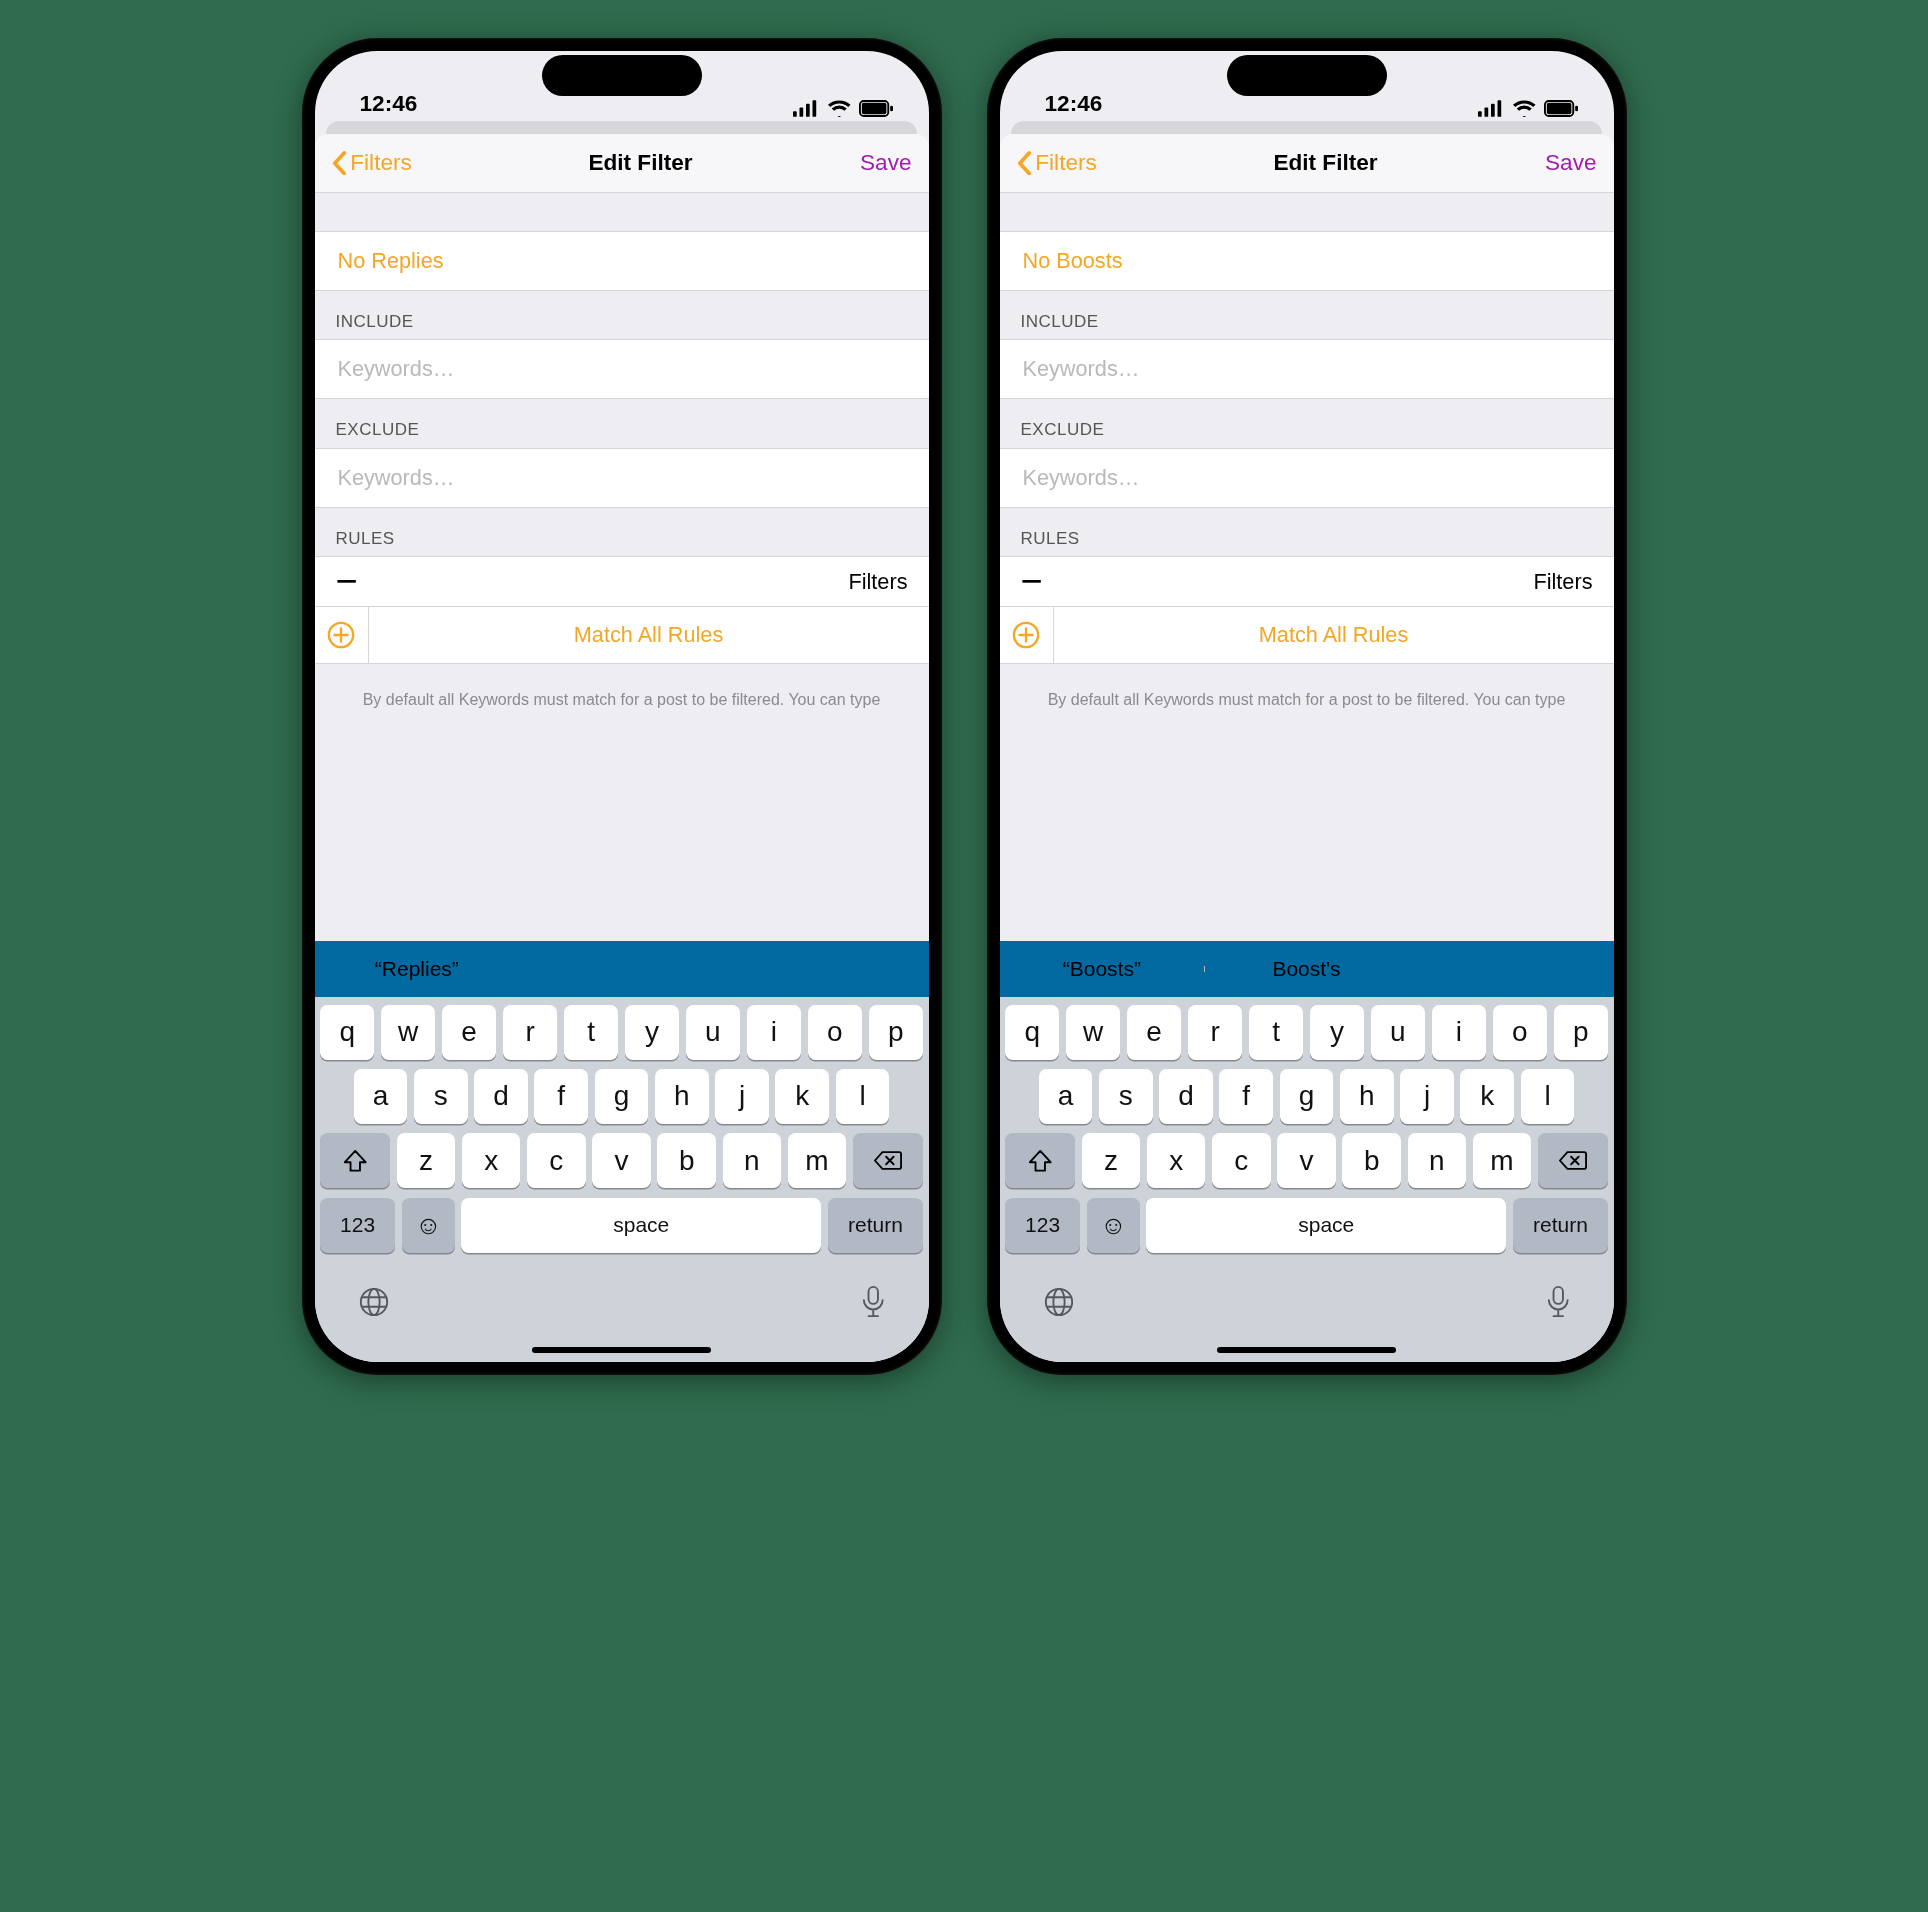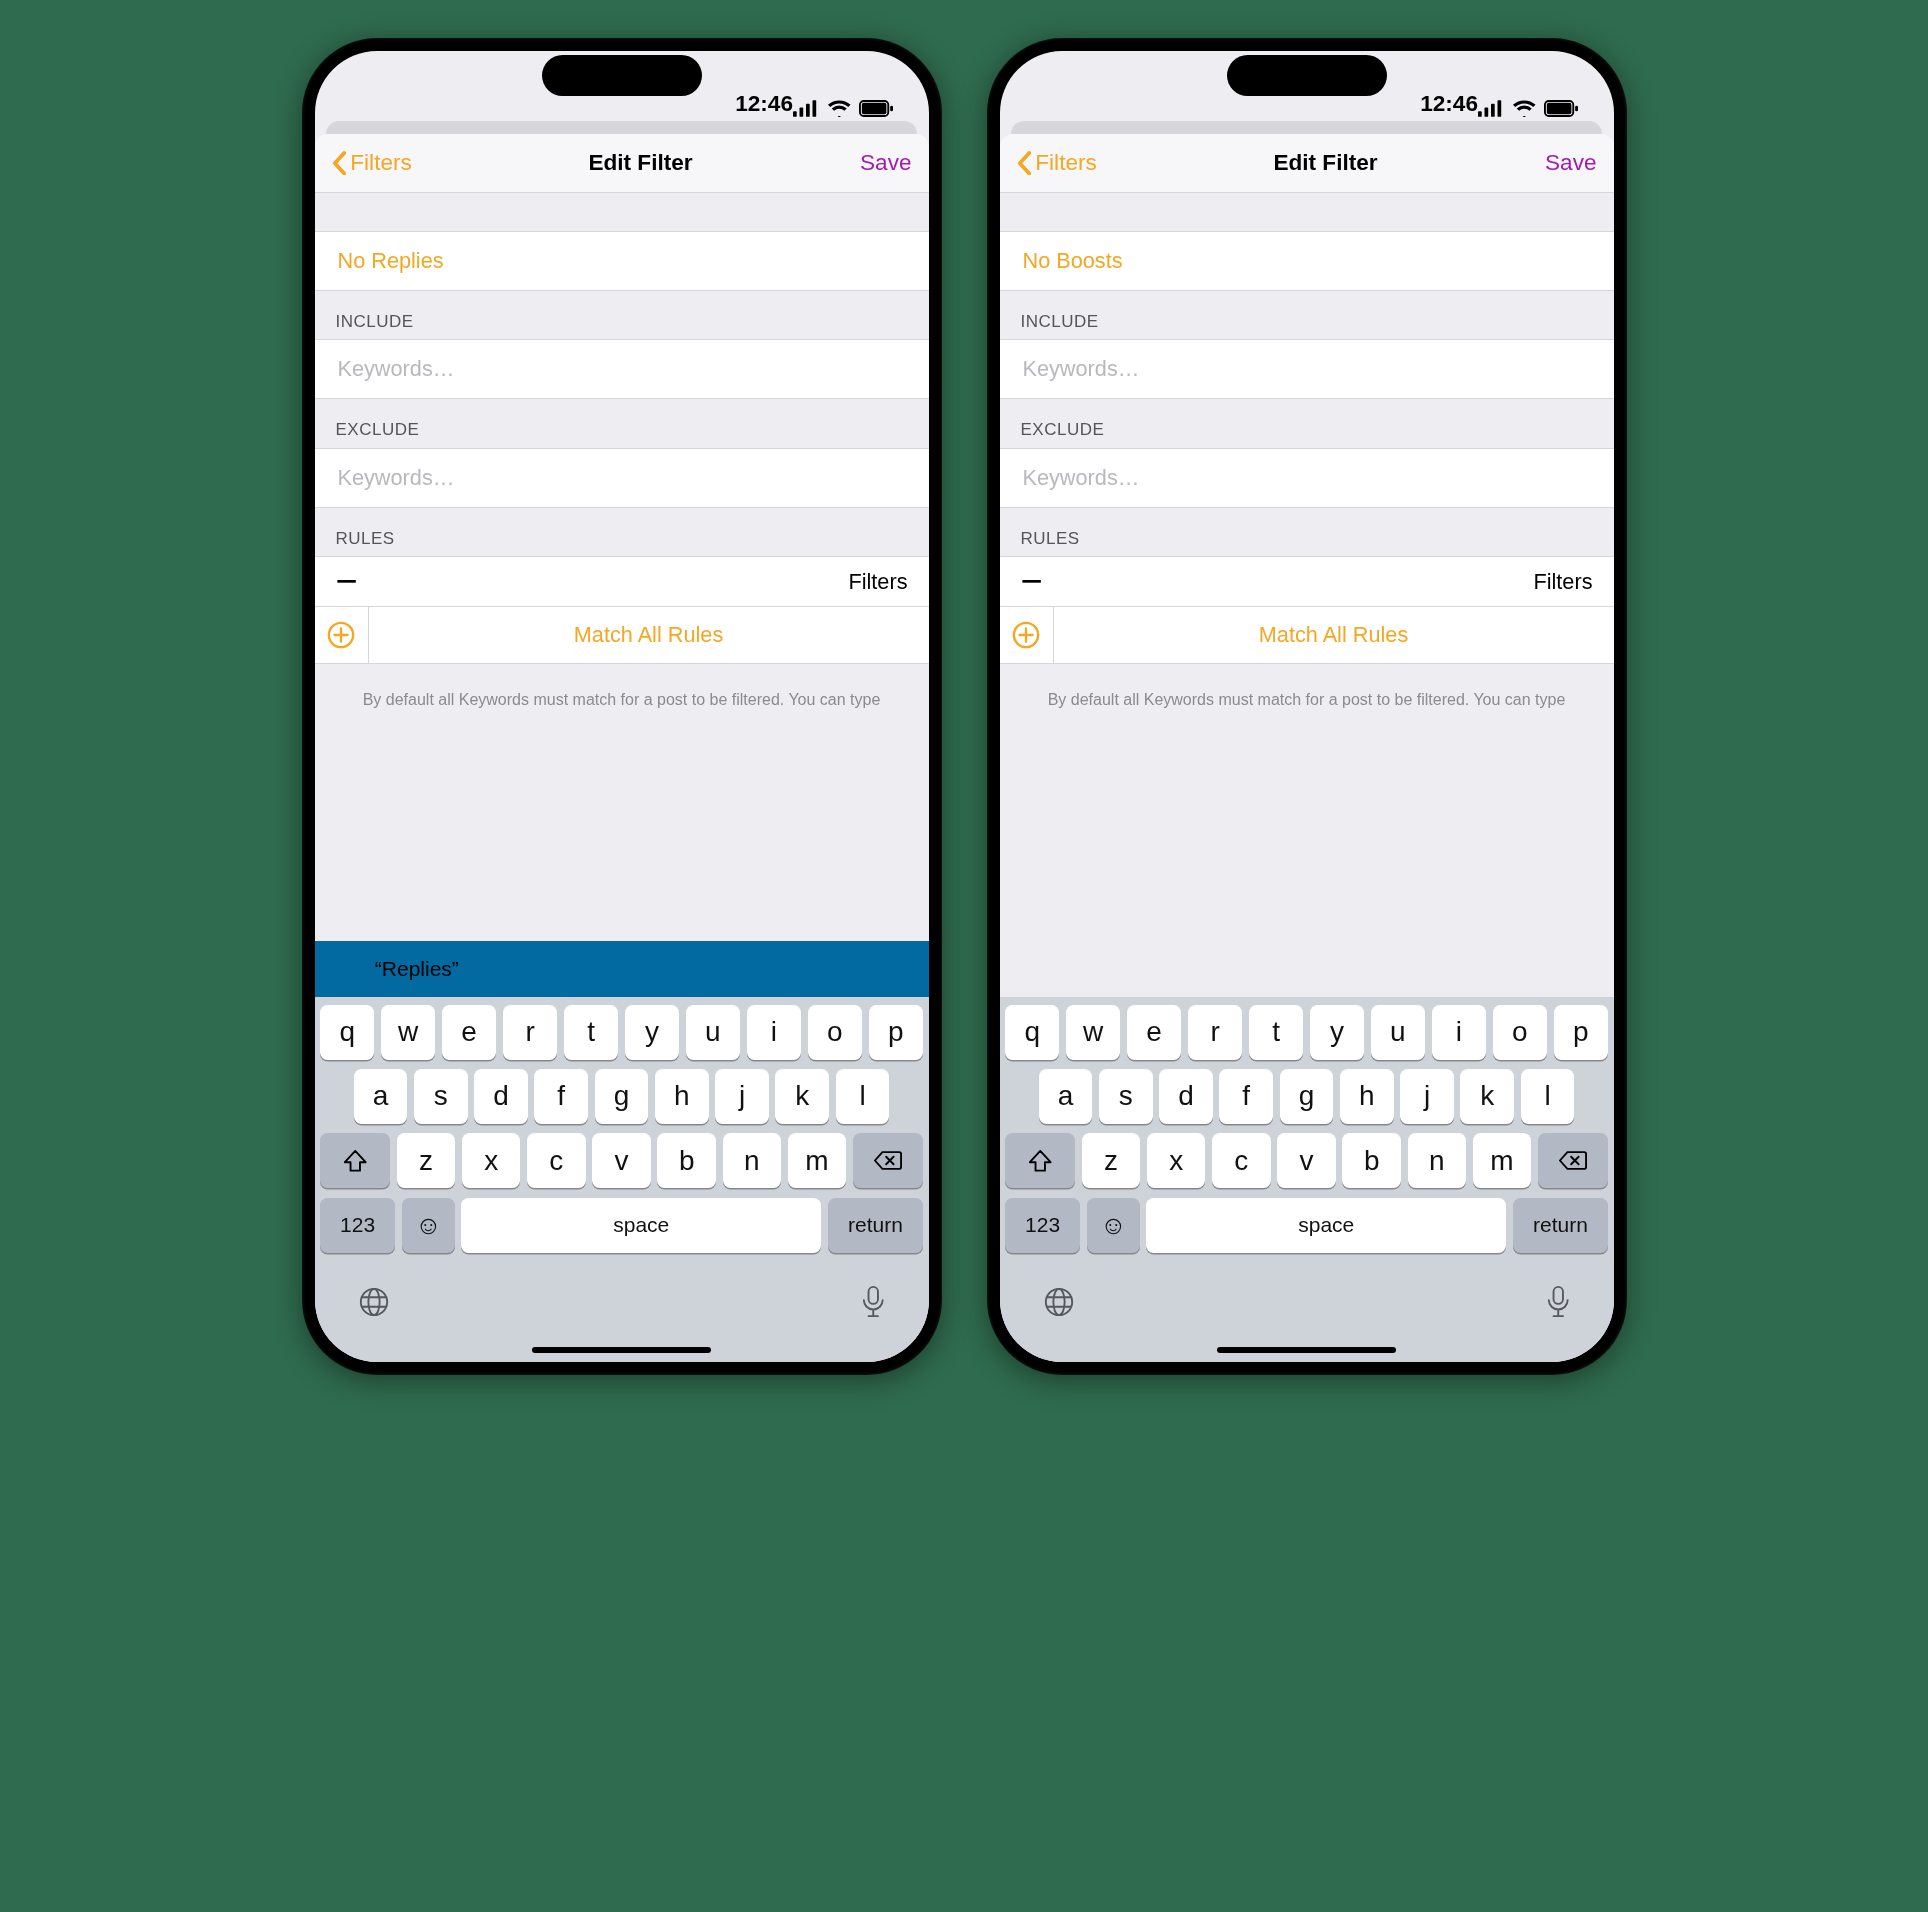--- a/index.html
+++ b/index.html
@@ -42,21 +42,21 @@
     overflow:hidden;
     display:flex;flex-direction:column;
     position:relative;
   }
   .notch{
     position:absolute;top:17px;left:50%;transform:translateX(-50%);
     width:160px;height:41px;background:#000;border-radius:28px;z-index:5;
   }
   
   .status{
-    height:66px;display:flex;align-items:flex-end;justify-content:flex-end;
+    height:66px;display:flex;align-items:flex-end;justify-content:space-between;
     padding:0 36px 3.8px 45px;color:#000;font-weight:600;font-size:22.6px;
   }
   .status .right{display:flex;gap:7.5px;align-items:center;}
   
   .sheetback{
     height:13px;background:#d7d7db;margin:0 11.3px;border-radius:13px 13px 0 0;
   }
   
   .nav{
     background:#f7f7fa;border-bottom:0.9px solid var(--sep);
@@ -350,20 +350,25 @@
               <circle cx="15" cy="15" r="13" fill="none" stroke="currentColor" stroke-width="2.5"></circle>
               <path d="M15 8v14M8 15h14" stroke="currentColor" stroke-width="2.5" stroke-linecap="round"></path>
             </svg>
         </span>
         <span class="addlabel">Match All Rules</span>
       </div>
       <div class="footer">By default all Keywords must match for a post to be filtered. You can type</div>
     </div>
 
     <div class="kb">
+      <div class="suggest">
+        <div class="sug">“Boosts”</div>
+        <div class="sug">Boost's</div>
+        <div class="sug"></div>
+      </div>
       <div class="keys">
         <div class="krow">
           <div class="key">q</div>
           <div class="key">w</div>
           <div class="key">e</div>
           <div class="key">r</div>
           <div class="key">t</div>
           <div class="key">y</div>
           <div class="key">u</div>
           <div class="key">i</div>

